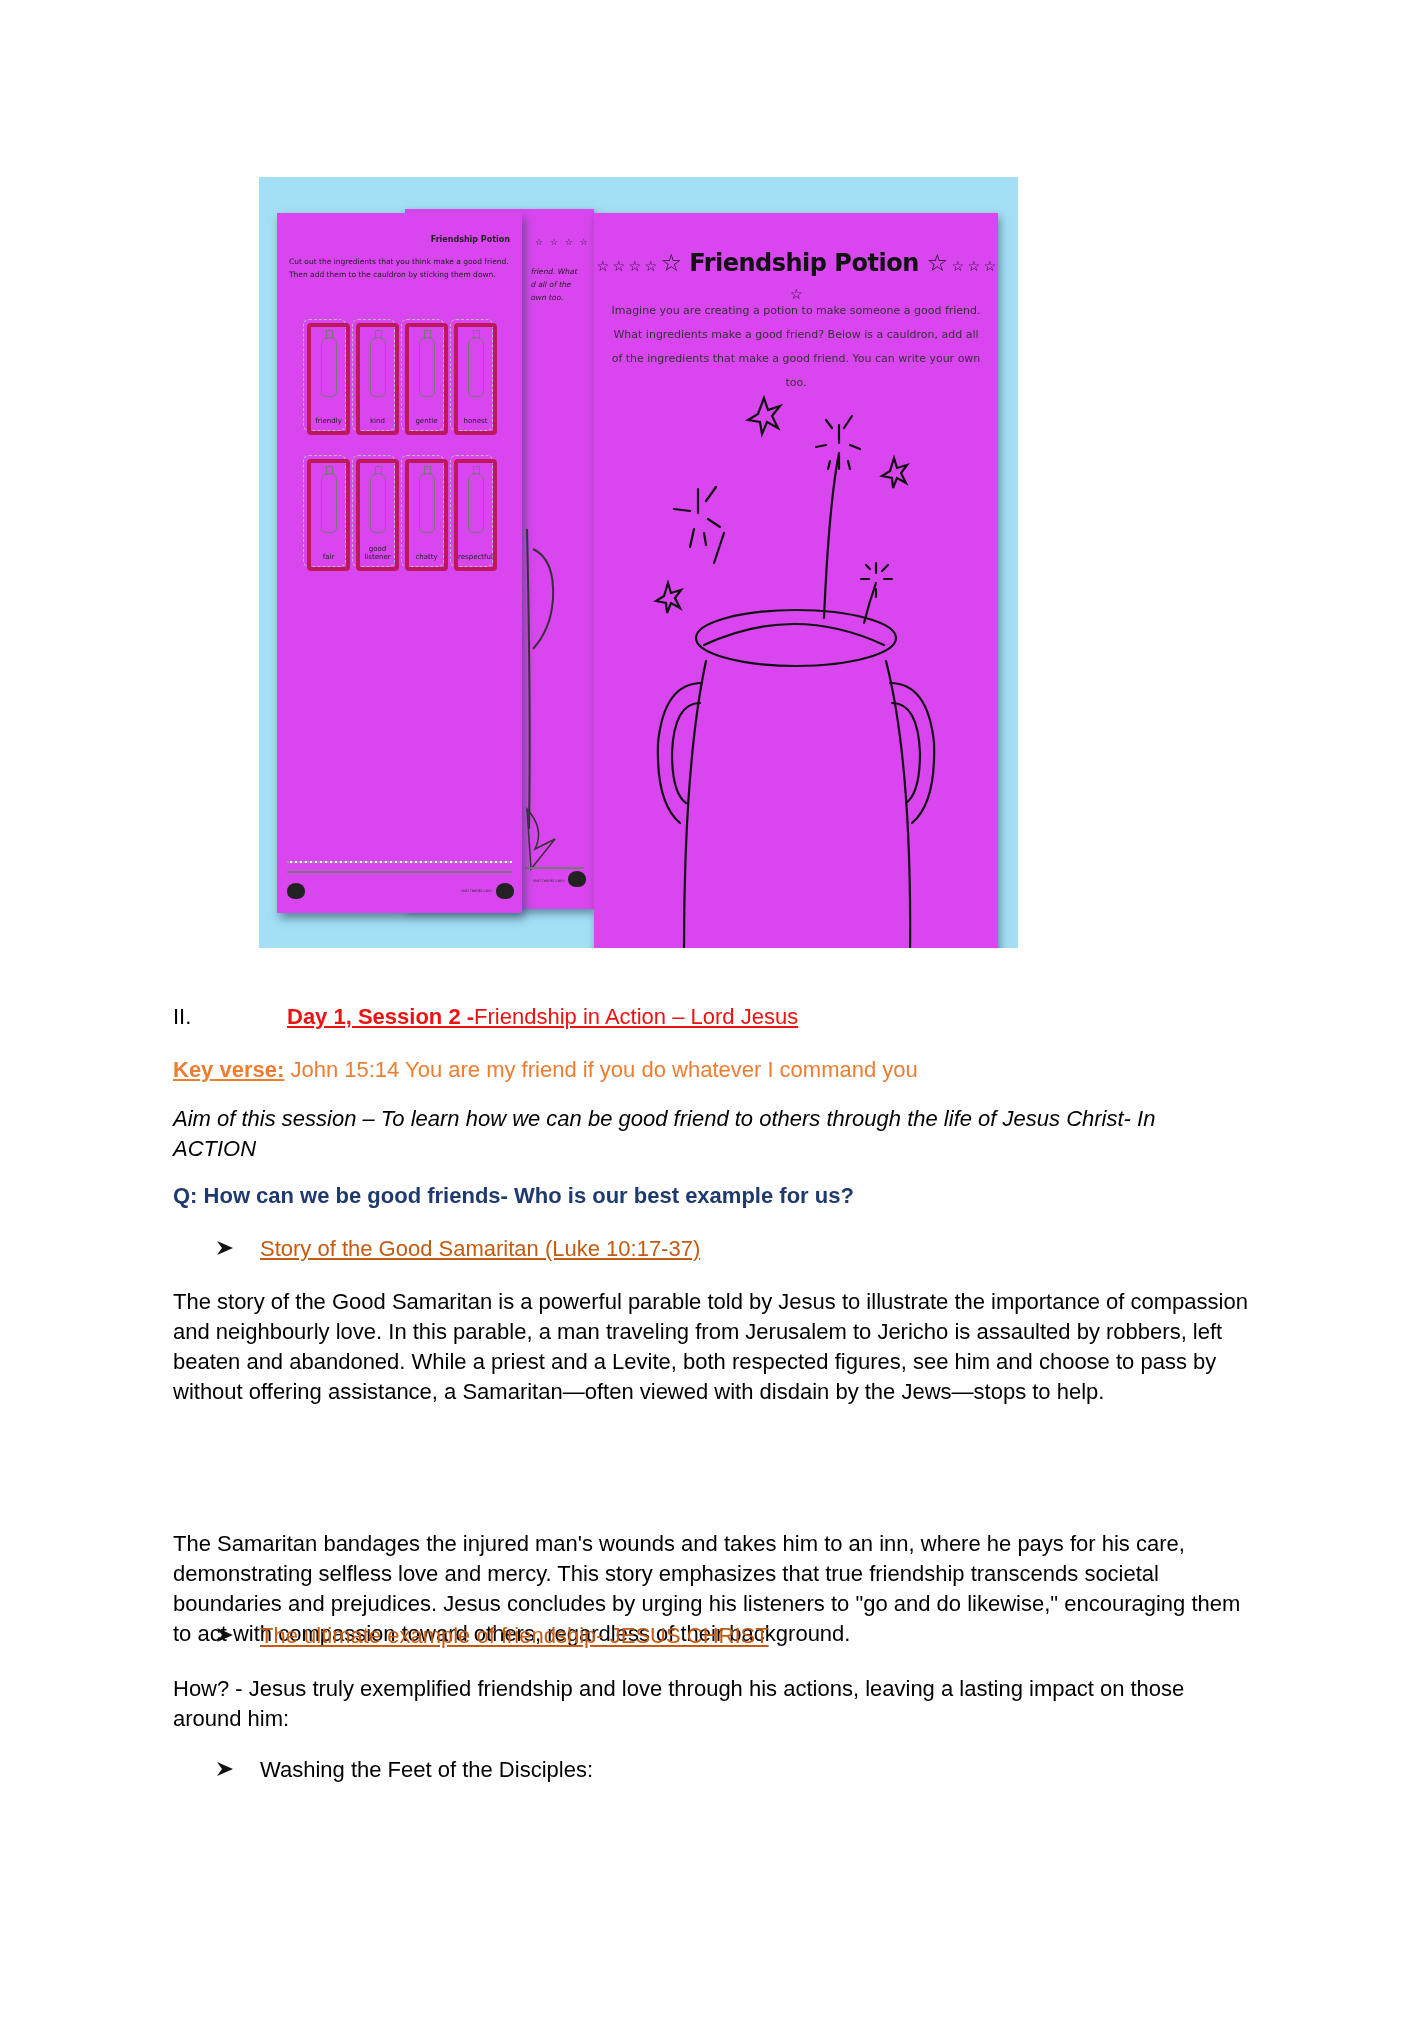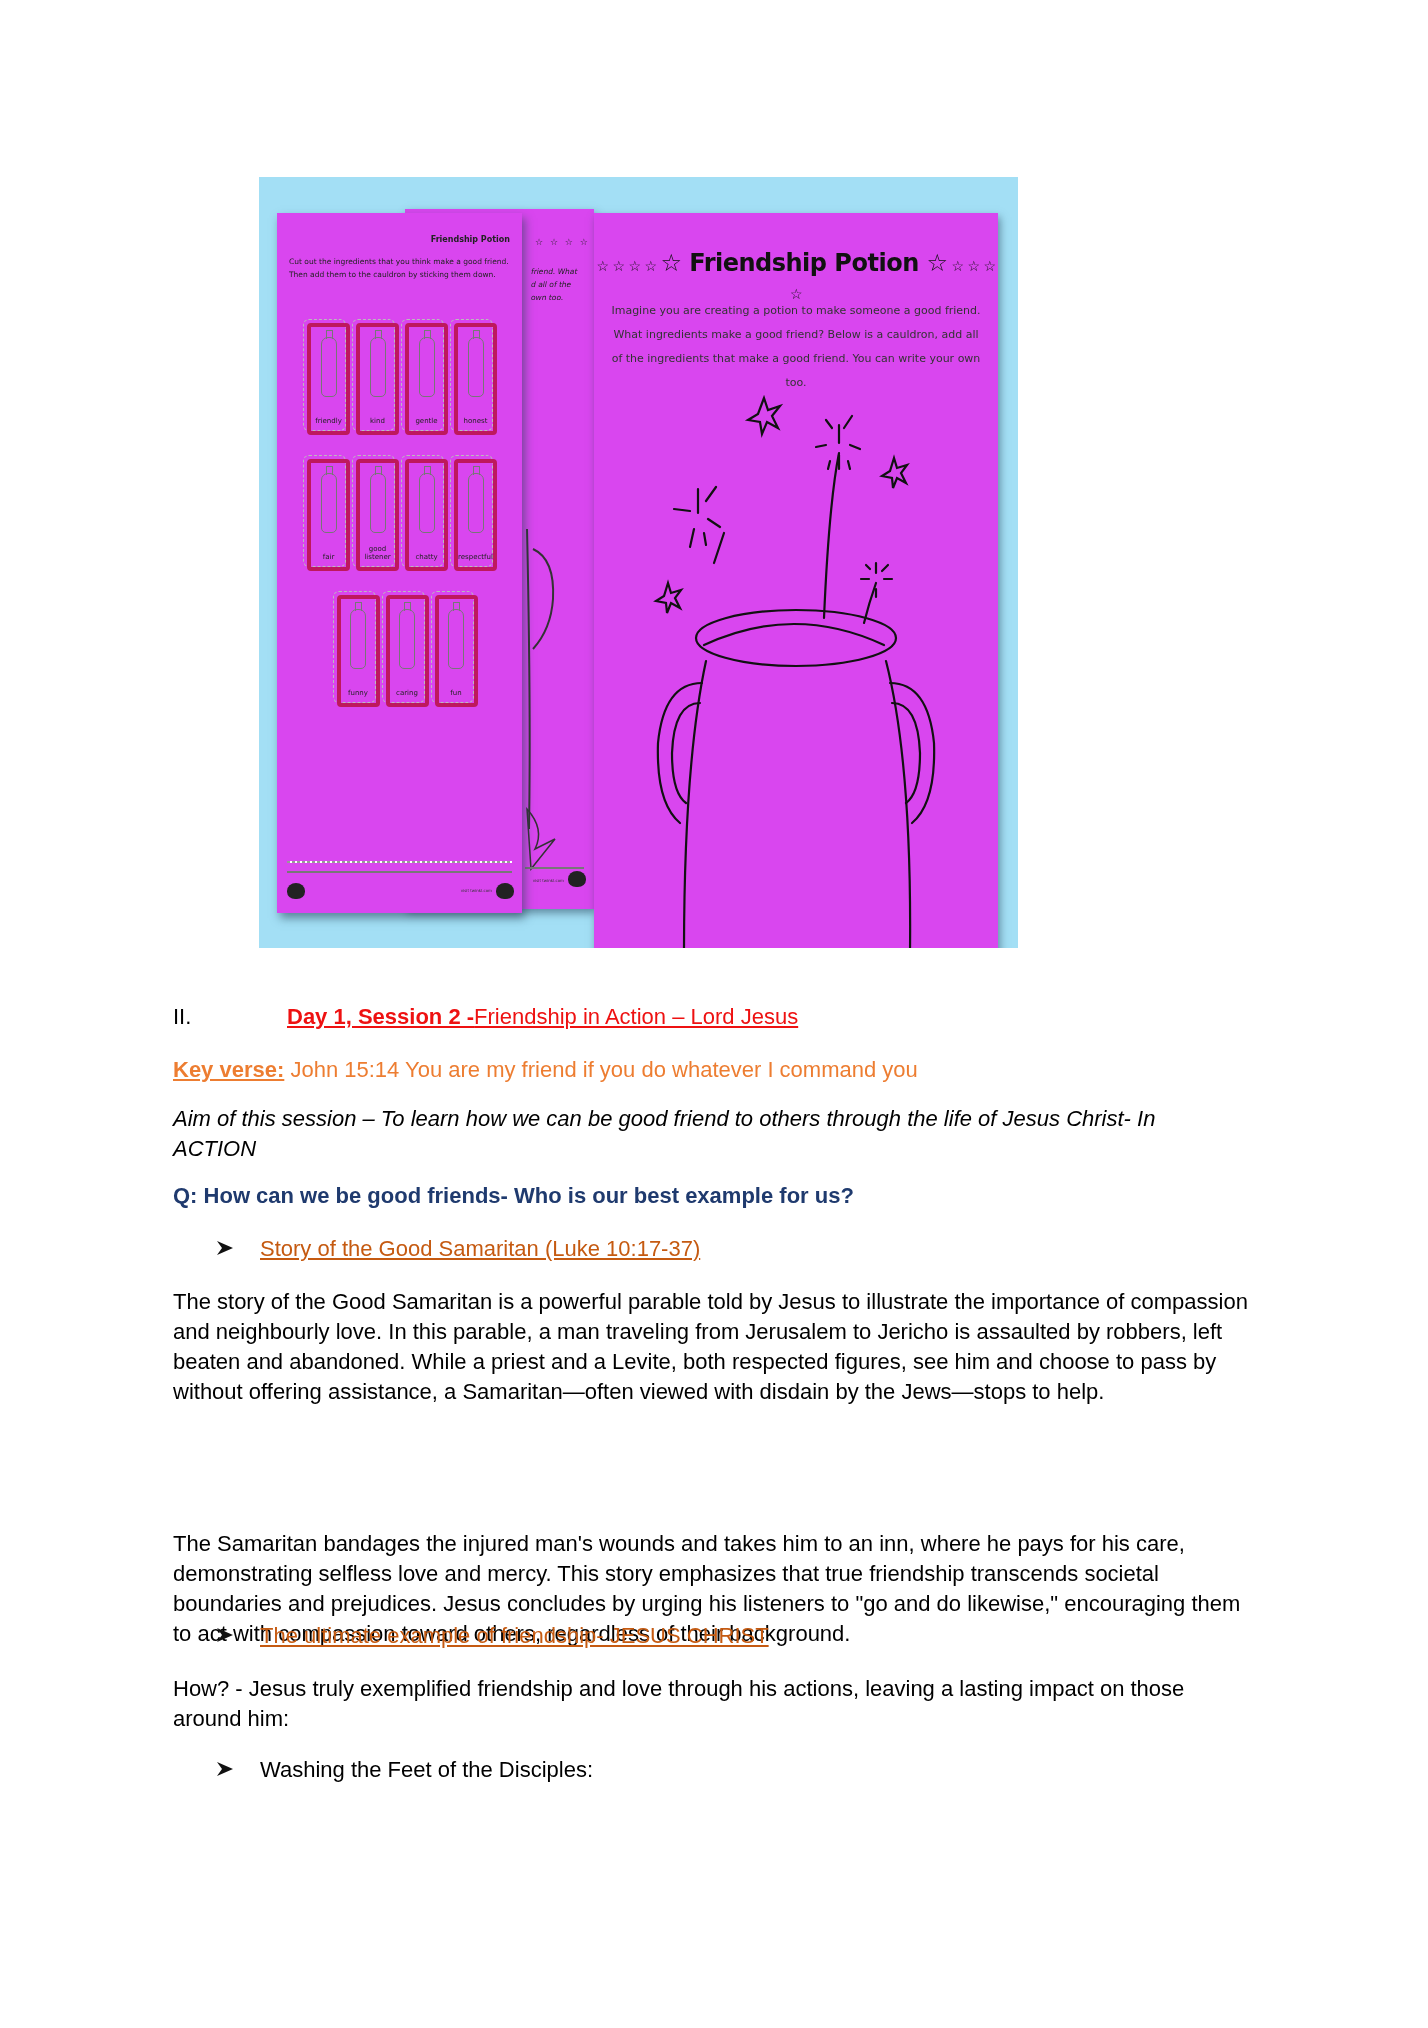--- a/index.html
+++ b/index.html
@@ -126,40 +126,20 @@
               <div class="card-label hand">chatty</div>
             </div>
           </div>
         <div class="card">
             <div class="card-in">
               <div class="bottle"></div>
               <div class="card-label hand">respectful</div>
             </div>
           </div>
       </div>
-      <div class="card-row center">
-        <div class="card">
-            <div class="card-in">
-              <div class="bottle"></div>
-              <div class="card-label hand">funny</div>
-            </div>
-          </div>
-        <div class="card">
-            <div class="card-in">
-              <div class="bottle"></div>
-              <div class="card-label hand">caring</div>
-            </div>
-          </div>
-        <div class="card">
-            <div class="card-in">
-              <div class="bottle"></div>
-              <div class="card-label hand">fun</div>
-            </div>
-          </div>
-      </div>
     </div>
     <div class="sf-disclaimer"></div>
     <div class="sf-rule"></div>
     <div class="logo-blob" style="left:10px;bottom:14px;"></div>
     <div class="footer-url hand" style="right:30px;bottom:20px;">visit twinkl.com</div>
     <div class="logo-blob" style="right:8px;bottom:14px;"></div>
   </div>
 
   <div class="sheet sheet-right">
     <div class="sr-title hand">

